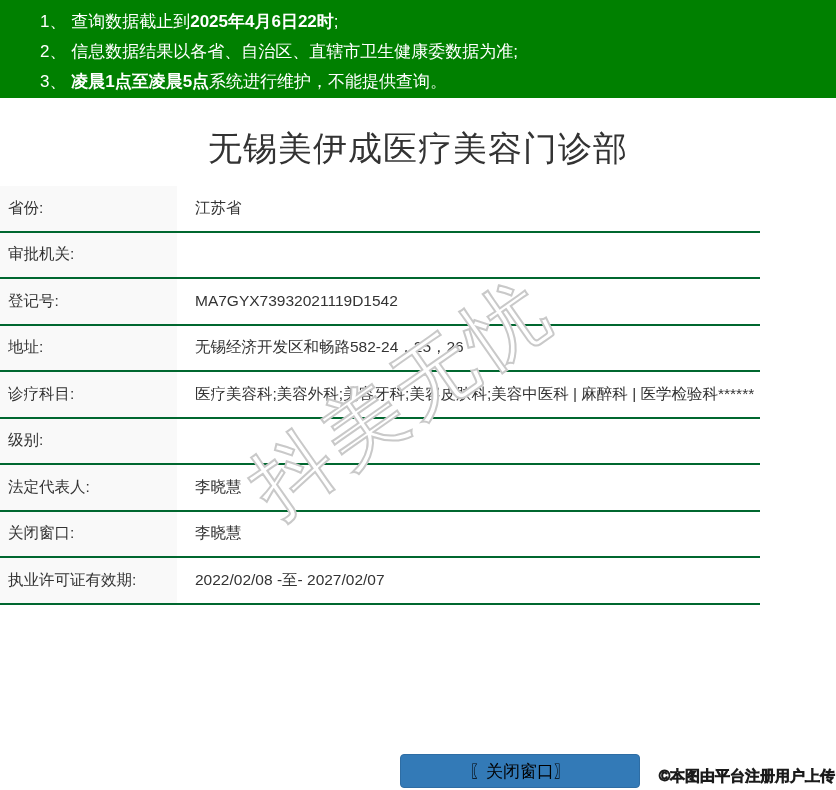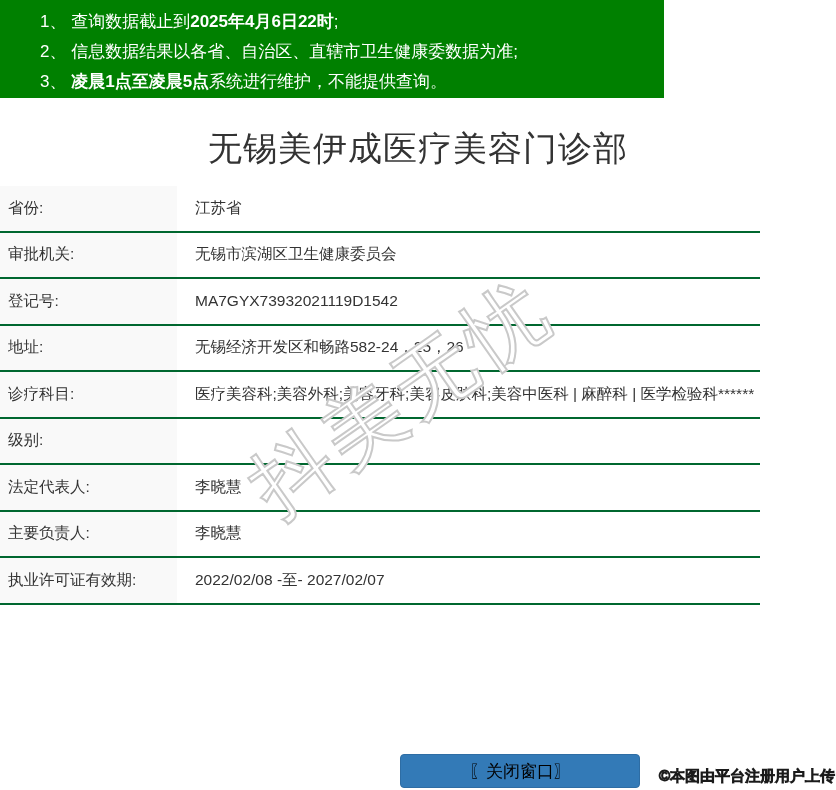--- a/index.html
+++ b/index.html
@@ -8,21 +8,21 @@
     position: relative;
     background: #ffffff;
     overflow: hidden;
     font-family: "Liberation Sans", "DejaVu Sans", sans-serif;
     color: #333;
   }
 
   
   .notice {
     position: absolute; top: 0; left: 0;
-    width: 664px; height: 98px;
+    width: 836px; height: 98px;
     background: #008000;
     color: #ffffff;
     box-sizing: border-box;
     padding: 7px 0 0 40px;
     font-size: 17px;
   }
   .notice-line { line-height: 30px; white-space: nowrap; }
   .notice-line b { font-weight: bold; }
 
   
@@ -124,21 +124,20 @@
 
 <h1 class="page-title">无锡美伊成医疗美容门诊部</h1>
 
 <div class="info-table">
   <div class="t-row">
     <div class="t-label">省份:</div>
     <div class="t-value">江苏省</div>
   </div>
   <div class="t-row">
     <div class="t-label">审批机关:</div>
-    <div class="t-value">无锡市滨湖区卫生健康委员会</div>
   </div>
   <div class="t-row">
     <div class="t-label">登记号:</div>
     <div class="t-value">MA7GYX73932021119D1542</div>
   </div>
   <div class="t-row">
     <div class="t-label">地址:</div>
     <div class="t-value">无锡经济开发区和畅路582-24，25，26</div>
   </div>
   <div class="t-row">
@@ -146,21 +145,21 @@
     <div class="t-value">医疗美容科;美容外科;美容牙科;美容皮肤科;美容中医科 | 麻醉科 | 医学检验科******</div>
   </div>
   <div class="t-row">
     <div class="t-label">级别:</div>
   </div>
   <div class="t-row">
     <div class="t-label">法定代表人:</div>
     <div class="t-value">李晓慧</div>
   </div>
   <div class="t-row">
-    <div class="t-label">主要负责人:</div>
+    <div class="t-label">关闭窗口:</div>
     <div class="t-value">李晓慧</div>
   </div>
   <div class="t-row">
     <div class="t-label">执业许可证有效期:</div>
     <div class="t-value">2022/02/08 -至- 2027/02/07</div>
   </div>
 </div>
 
 <div class="watermark">抖美无忧</div>
 

